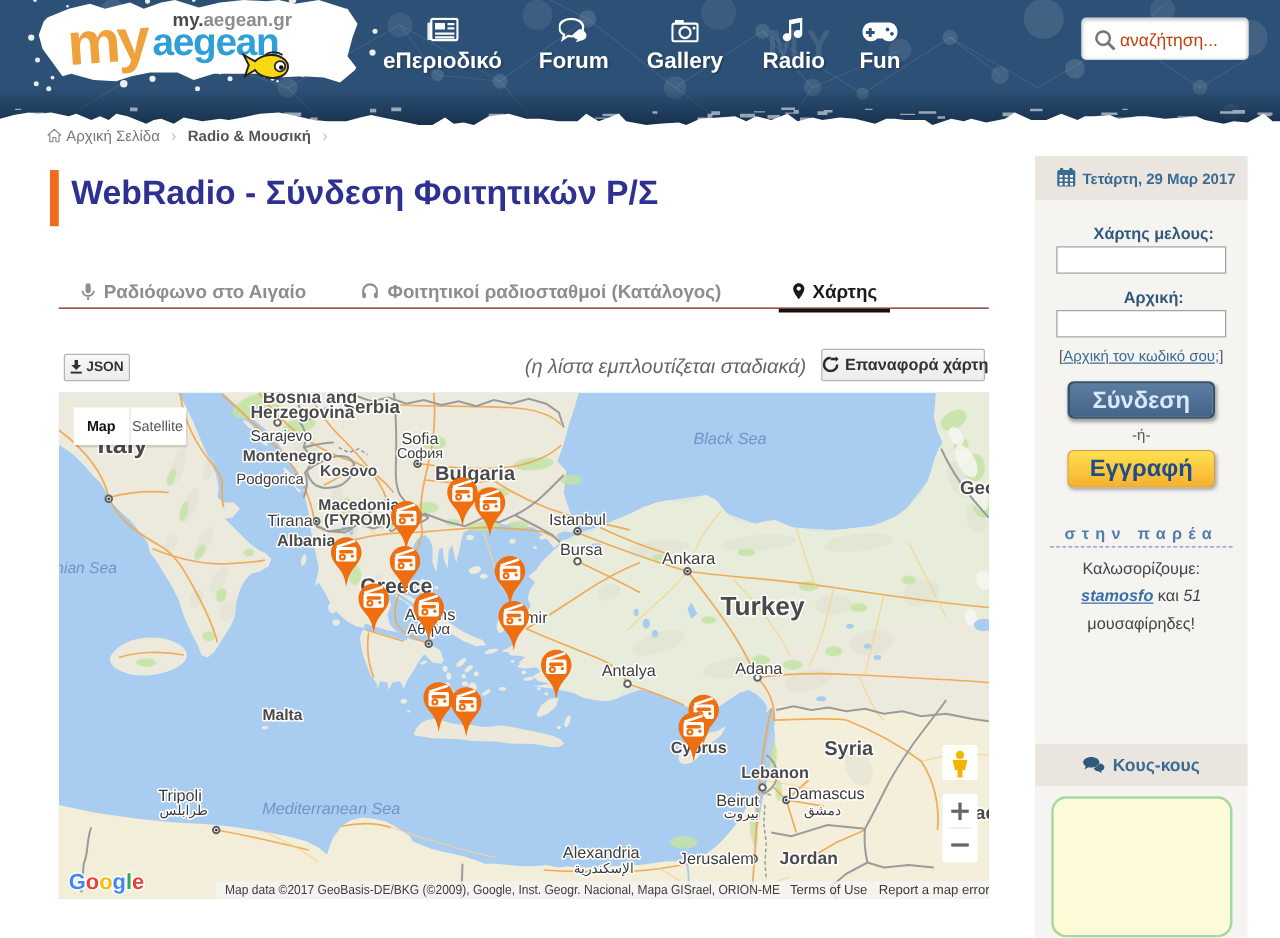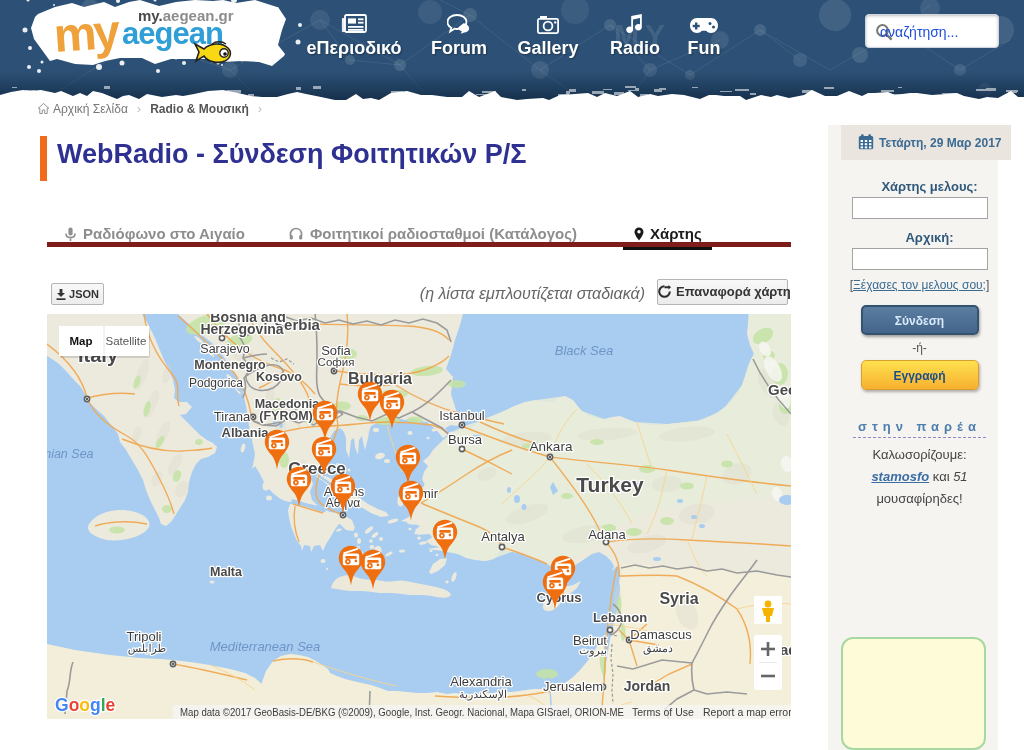--- a/index.html
+++ b/index.html
@@ -3,46 +3,46 @@
 <meta charset="utf-8">
 <title>WebRadio - my.aegean.gr</title>
 <style>
   * { margin:0; padding:0; box-sizing:border-box; }
   html,body { width:1024px; height:750px; background:#fff; font-family:"Liberation Sans", sans-serif; overflow:hidden; position:relative; }
   
   #banner { position:absolute; left:0; top:0; width:1024px; height:104px; }
   .navitem { position:absolute; top:14px; text-align:center; color:#fff; font-weight:bold; font-size:18px; text-shadow:1px 1px 2px rgba(0,0,0,.35); }
   .navitem svg { display:block; margin:0 auto 4px; }
   #search { position:absolute; left:865px; top:14px; width:134px; height:34px; background:#fff; border-radius:4px; border:1px solid #cfd6dd; box-shadow:inset 0 1px 3px rgba(0,0,0,.25); }
-  #search span { position:absolute; left:14px; top:9px; color:#1d4ed8; font-size:14px; }
+  #search span { position:absolute; left:30px; top:9px; color:#c2410c; font-size:14px; }
   
   #crumb { position:absolute; left:38px; top:101px; font-size:12px; color:#777; }
   #crumb b { color:#555; font-weight:bold; }
   #crumb .sep { color:#c0c0c0; font-size:13px; padding:0 9px; }
   
   #tbar { position:absolute; left:40px; top:136px; width:7px; height:45px; background:#f26a1b; }
   #title { position:absolute; left:57px; top:139px; font-size:27px; font-weight:bold; color:#2e3192; letter-spacing:0px; }
   
-  #tabs { position:absolute; left:47px; top:224px; width:744px; height:23px; border-bottom:5px solid #7f1d1d; font-size:15px; font-weight:bold; color:#8d8d8d; }
+  #tabs { position:absolute; left:47px; top:224px; width:744px; height:23px; border-bottom:1px solid #7f1d1d; font-size:15px; font-weight:bold; color:#8d8d8d; }
   #tabs .t { position:absolute; top:1px; white-space:nowrap; }
   #tabs .active { color:#1a1a1a; }
   #uline { position:absolute; left:623px; top:247px; width:89px; height:3px; background:#111; }
   
   .gbtn { position:absolute; background:linear-gradient(#f8f8f8,#ececec); border:1px solid #b4b4b4; border-radius:2px; color:#333; font-weight:bold; text-align:center; white-space:nowrap; }
   #jsonbtn { left:51px; top:283px; width:53px; height:22px; font-size:11px; line-height:20px; }
   #note { position:absolute; left:400px; top:285px; width:245px; text-align:right; font-size:16px; font-style:italic; color:#666; }
   #resetbtn { left:657px; top:279px; width:131px; height:26px; font-size:13px; line-height:24px; }
   
   #map { position:absolute; left:47px; top:314px; width:744px; height:405px; }
   
-  #side { position:absolute; left:828px; top:125px; width:170px; height:625px; background:#f6f4f1; font-size:13px;padding-left:13px; }
+  #side { position:absolute; left:828px; top:125px; width:170px; height:625px; background:#f6f4f1; font-size:13px; }
   .shead { position:relative; width:170px; height:35px; background:#ebe5e0; color:#3a6b92; font-weight:bold; }
   #side .lbl { text-align:center; color:#30597c; font-weight:bold; font-size:13px; }
   #side input { display:block; margin:3px auto 0; width:136px; height:22px; border:1px solid #a3a3a3; background:#fff; }
-  .sbtn { display:block; margin:0 auto; width:118px; text-align:center; font-weight:bold; font-size:12px; border-radius:5px; }
+  .sbtn { display:block; margin:0 auto; width:118px; text-align:center; font-weight:bold; font-size:19px; border-radius:5px; }
 </style>
 </head>
 <body>
 
 <div id="banner">
 <svg width="1024" height="104" viewBox="0 0 1024 104">
   <rect width="1024" height="104" fill="#2d5176"></rect>
   <g id="constellation" stroke="#6e8aa6" stroke-opacity="0.25" stroke-width="1" fill="none">
     <path d="M60,90 L140,40 L230,70 L320,20 L400,65 L470,15 L540,70 L610,25 L690,75 L760,30 L830,70"></path>
     <path d="M140,40 L90,5 M230,70 L260,100 M400,65 L430,100 M470,15 L430,-5 M610,25 L650,70 L720,40 M760,30 L800,60 M830,70 L900,30 L960,70 L1010,40"></path>
@@ -606,23 +606,29 @@
           <rect x="6.8" y="12.4" width="2.4" height="2"></rect>
           <rect x="11" y="12.4" width="2.4" height="2"></rect>
         </g>
       </svg>
     <span style="position:absolute;left:38px;top:11px;font-size:12px;white-space:nowrap;">Τετάρτη, 29 Μαρ 2017</span>
   </div>
   <div class="lbl" style="margin-top:19px; padding-left:20px;">Χάρτης μελους:</div>
   <input type="text" style="">
   <div class="lbl" style="margin-top:11px; padding-left:20px;">Αρχική:</div>
   <input type="text" style="">
-  <div style="text-align:center; margin-top:8px; font-size:12px; color:#555;">[<span style="color:#3a6b92;text-decoration:underline;">Ξέχασες τον μελους σου;</span>]</div>
+  <div style="text-align:center; margin-top:8px; font-size:12px; color:#555;">[<span style="color:#3a6b92;text-decoration:underline;">Αρχική τον κωδικό σου;</span>]</div>
   <div class="sbtn" style="margin-top:13px; height:30px; line-height:28px; background:linear-gradient(#5b7da0,#44658a); border:2px solid #35526f; color:#d8e9fb; box-shadow:1px 2px 3px rgba(0,0,0,.35);">Σύνδεση</div>
   <div style="text-align:center; margin-top:6px; font-size:12px; color:#555;">-ή-</div>
   <div class="sbtn" style="margin-top:5px; height:30px; line-height:30px; background:linear-gradient(#ffe14f,#f7b02f); border:1px solid #d89f2e; color:#1d4e89; box-shadow:1px 2px 3px rgba(0,0,0,.3);">Εγγραφή</div>
   <div style="margin-top:29px; text-align:center; color:#4d7fae; font-weight:bold; font-size:13px; letter-spacing:5px;">στην παρέα</div>
   <div style="margin:3px 12px 0; border-bottom:1px dashed #8a8ac8;"></div>
   <div style="margin-top:9px; text-align:center; color:#444;">Καλωσορίζουμε:</div>
   <div style="margin-top:7px; text-align:center; color:#444;"><span style="color:#3a6ea5; font-style:italic; font-weight:bold; text-decoration:underline;">stamosfo</span> και <span style="font-style:italic;">51</span></div>
   <div style="margin-top:7px; text-align:center; color:#444;">μουσαφίρηδες!</div>
+  <div class="shead" style="position:absolute; top:470px; height:34px; text-align:center;">
+    <span style="font-size:14px; line-height:34px;"><svg width="18" height="14" viewBox="0 0 18 14" style="vertical-align:-2px;margin-right:6px">
+          <path d="M7,0.5 C10.5,0.5 13.5,2.3 13.5,4.8 C13.5,7.3 10.5,9 7,9 C6.2,9 5.4,8.9 4.7,8.7 L1.5,10.5 L2.6,7.9 C1.3,7.1 0.5,6 0.5,4.8 C0.5,2.3 3.5,0.5 7,0.5 Z" fill="#30597c"></path>
+          <path d="M14.5,5.5 C16.5,6.3 17.8,7.7 17.5,9.3 C17.3,10.4 16.2,11.3 14.8,11.7 L15.5,13.5 L12.6,11.9 C10.8,11.7 9.4,10.8 9,9.7" fill="#30597c"></path>
+        </svg>Κους-κους</span>
+  </div>
   <div style="position:absolute; top:512px; left:13px; width:145px; height:113px; background:#fdfbd8; border:2px solid #a8d8a2; border-radius:12px;"></div>
 </div>
 
 </body></html>

